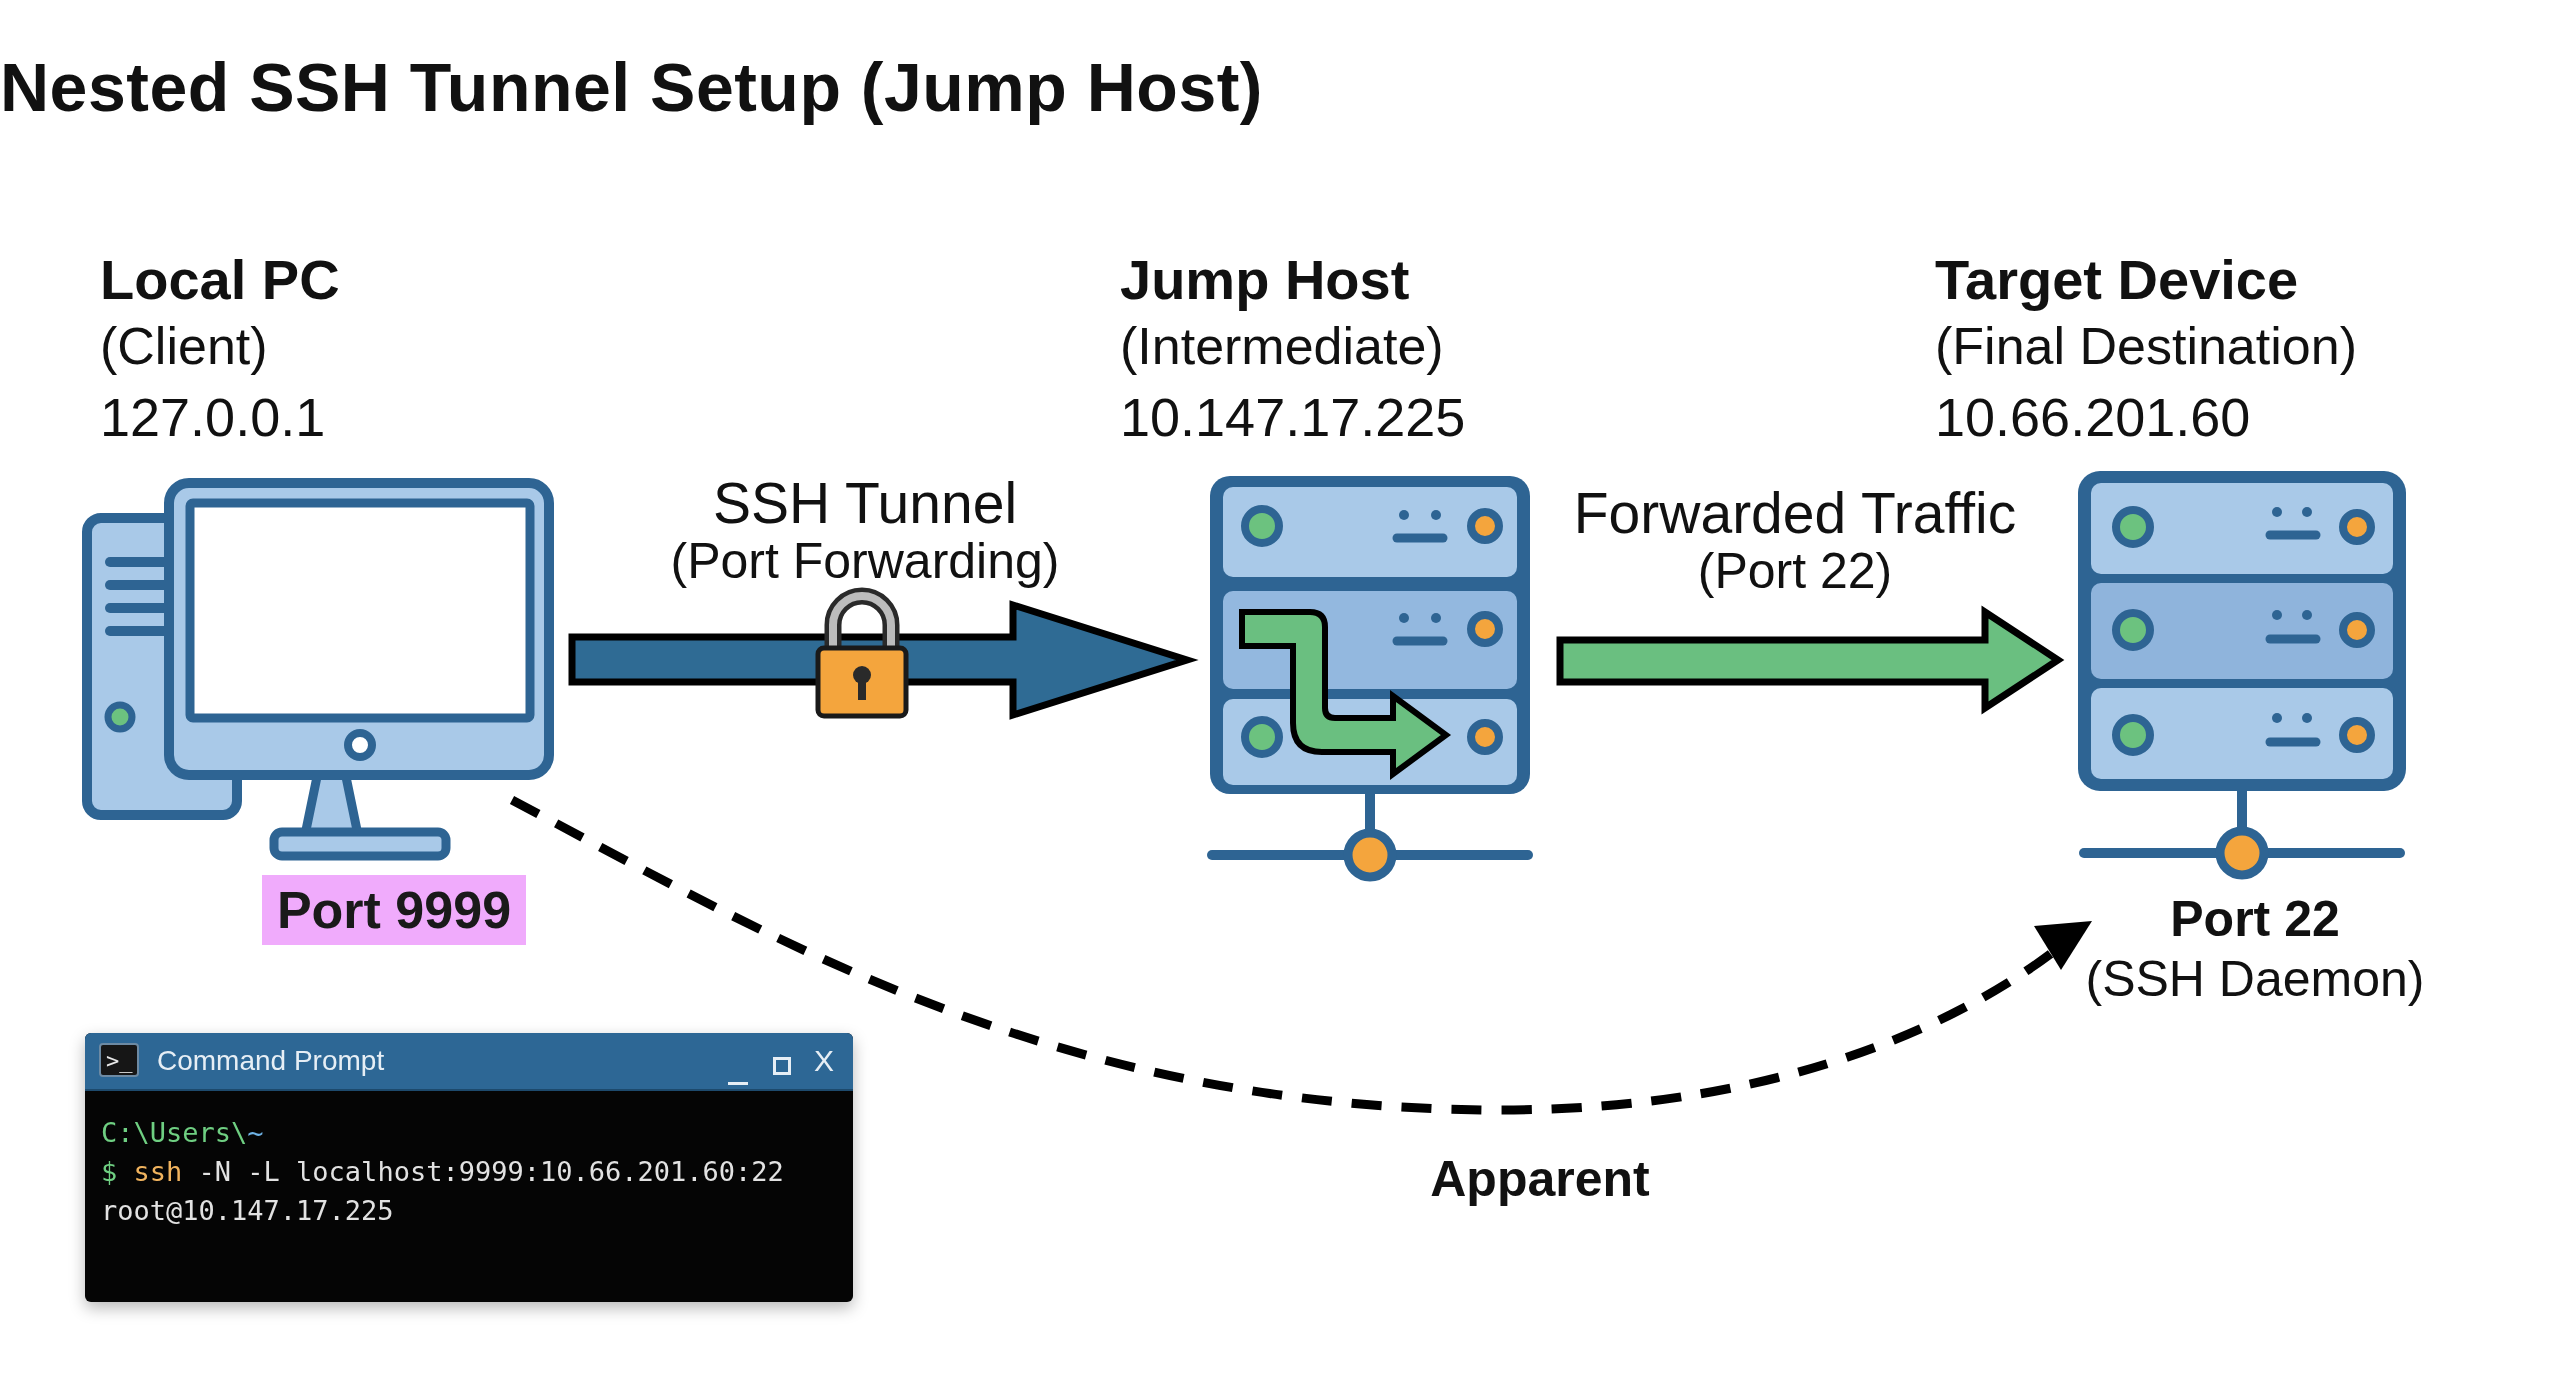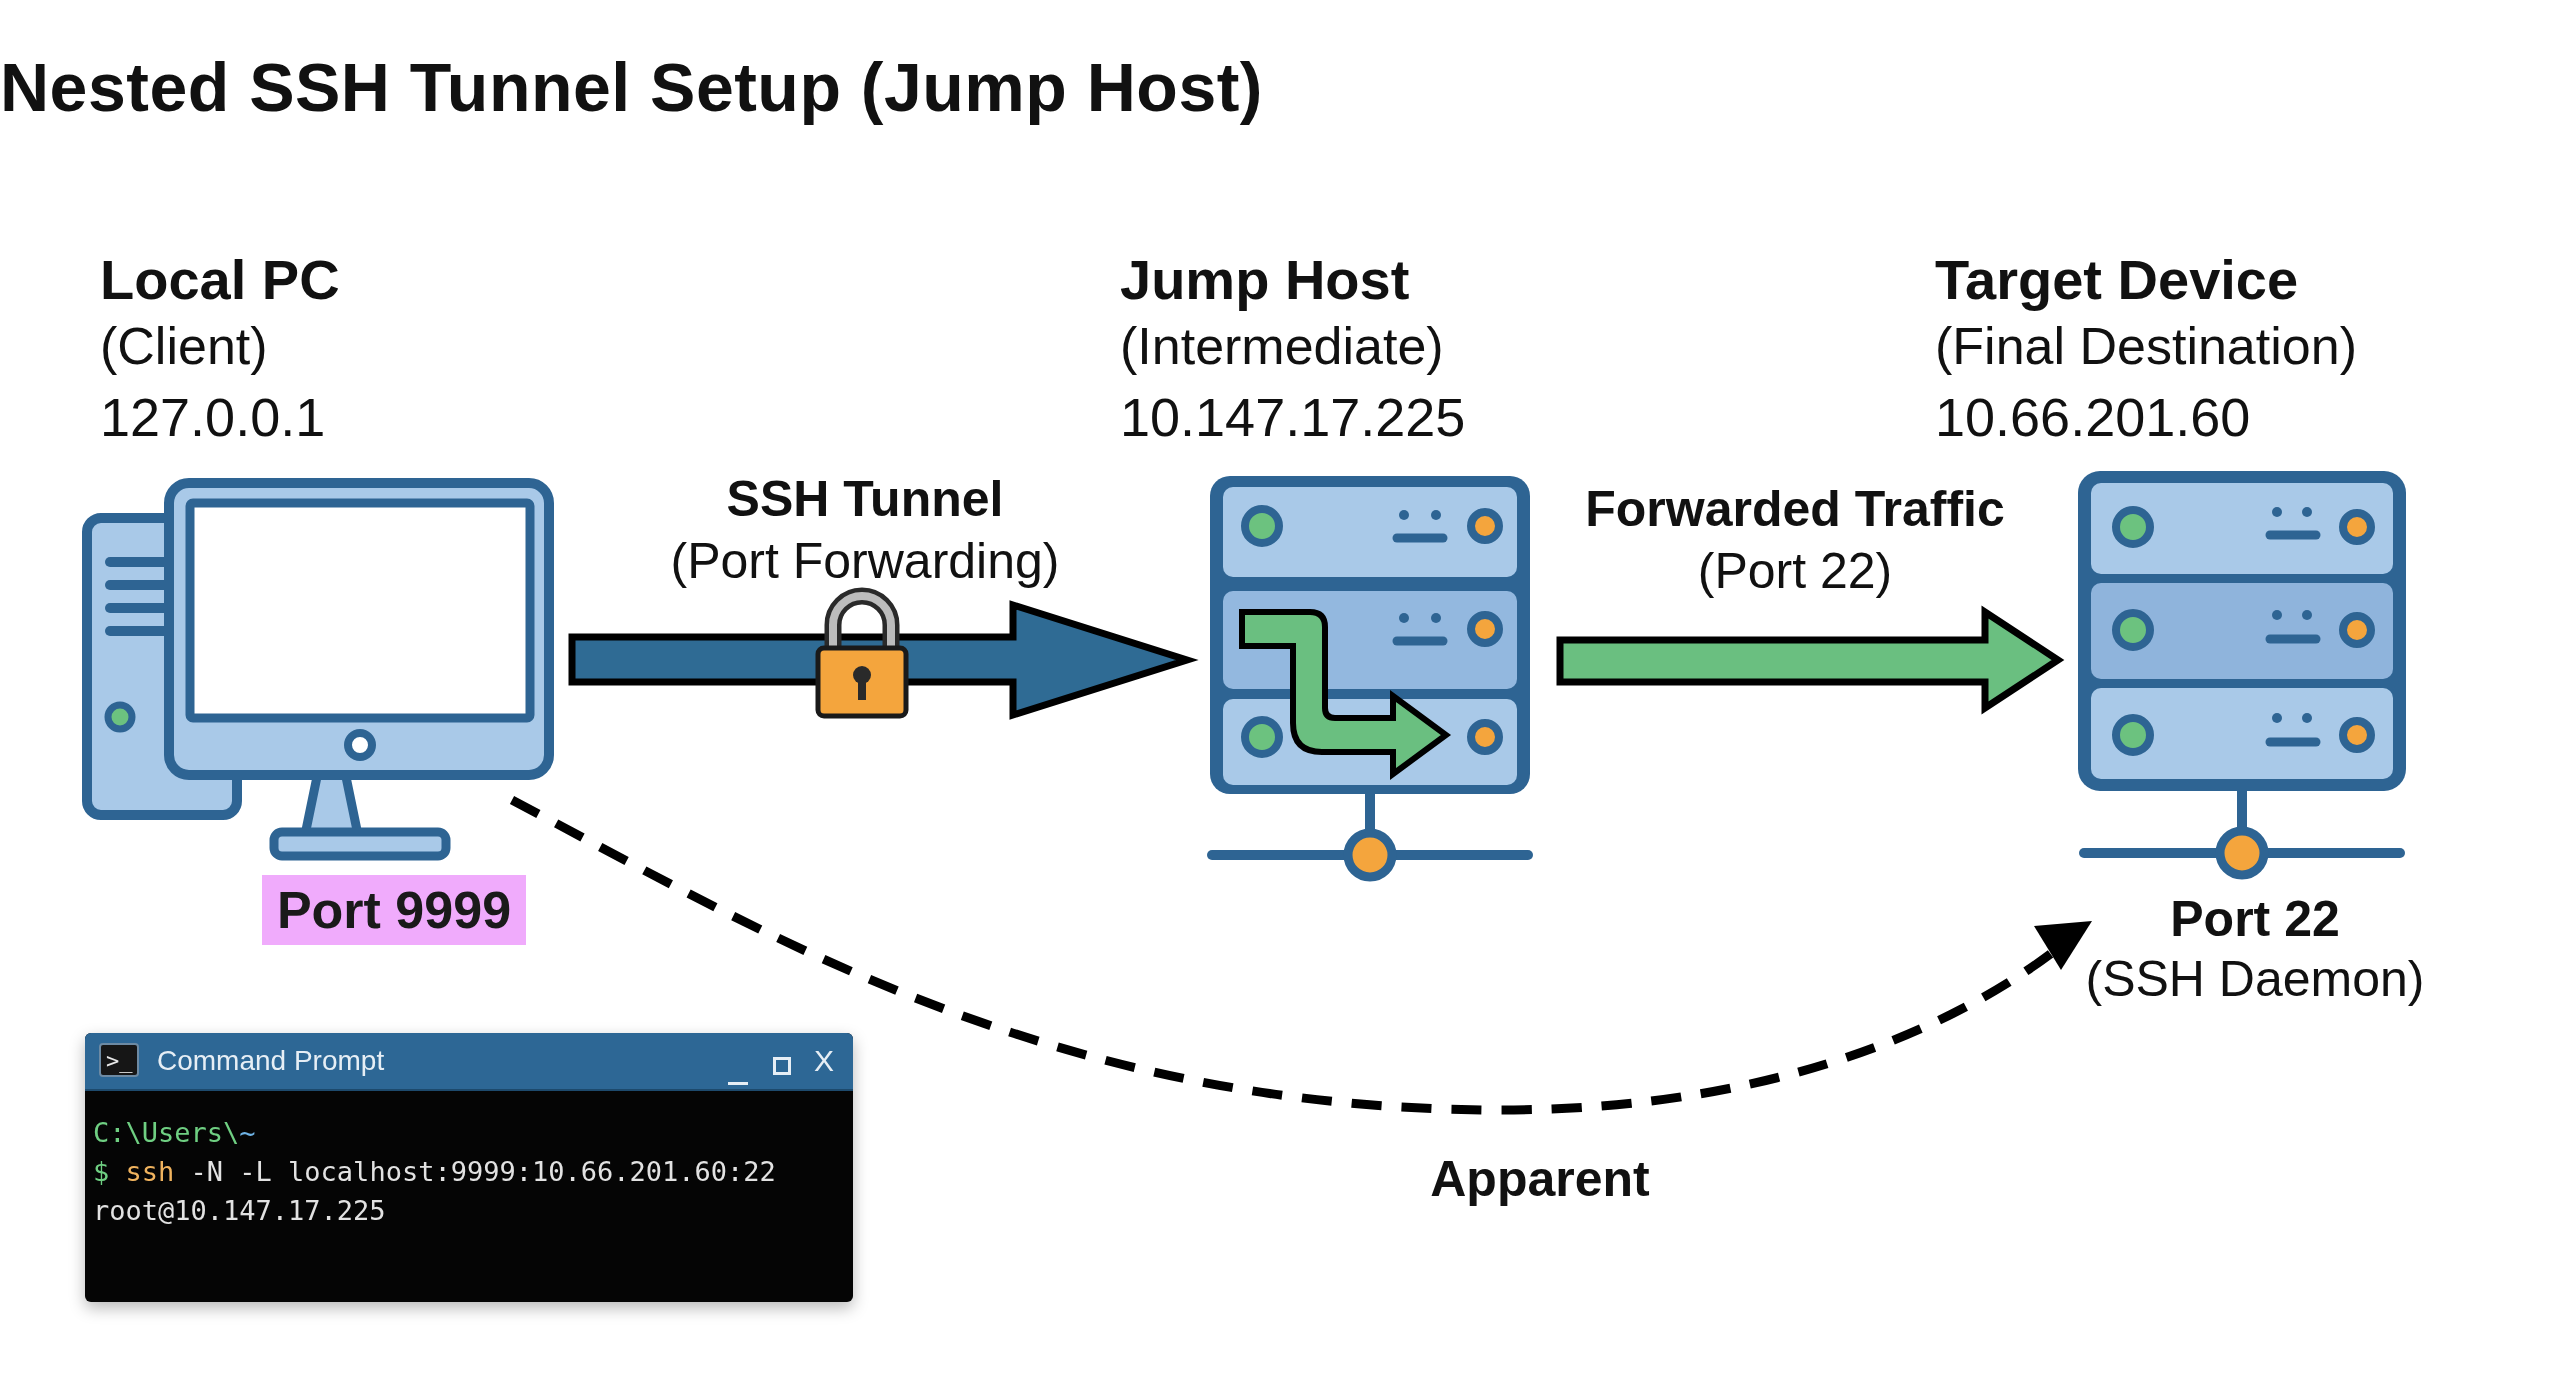--- a/index.html
+++ b/index.html
@@ -12,21 +12,21 @@
   .abs { position: absolute; }
   .title {
     left: 0; width: 2560px; top: 48px; text-align: left;
     font-size: 68px; font-weight: bold; letter-spacing: 0.5px;
   }
   .node-label { line-height: 1; }
   .node-label .name { font-size: 56px; font-weight: bold; display: block; height: 68px; }
   .node-label .role { font-size: 52px; display: block; height: 70px; }
   .node-label .ip { font-size: 54px; display: block; }
   .edge-label { text-align: center; }
-  .edge-label .l1 { font-size: 50px; font-weight: bold; display: block; height: 62px; }
+  .edge-label .l1 { font-size: 57px; font-weight: normal; display: block; height: 62px; }
   .edge-label .l2 { font-size: 50px; display: block; }
   .port-badge {
     left: 262px; top: 875px; width: 264px; height: 70px;
     background: #f0abfc; text-align: center; line-height: 70px;
     font-size: 52px; font-weight: bold; color: #1a1a1a;
   }
   .port22 { text-align: center; }
   .port22 .l1 { font-size: 50px; font-weight: bold; display: block; height: 60px; }
   .port22 .l2 { font-size: 50px; display: block; }
   .apparent { text-align: center; }
@@ -57,21 +57,21 @@
   .term-ctl {
     position: absolute; top: 0; line-height: 56px; color: #e6eef5;
     font-size: 30px; text-align: center; width: 34px; cursor: pointer;
   }
   .term-min { left: 636px; }
   .term-max { left: 680px; }
   .term-close { left: 722px; }
   .min-glyph { display: inline-block; width: 20px; height: 3px; background: #e6eef5; vertical-align: -14px; }
   .max-glyph { display: inline-block; width: 18px; height: 18px; border: 3px solid #e6eef5; vertical-align: -4px; box-sizing: border-box; }
   .term-body {
-    padding: 22px 0 0 8px;
+    padding: 22px 0 0 16px;
     font-family: "DejaVu Sans Mono", "Liberation Mono", monospace;
     font-size: 27px; line-height: 39px; color: #e2e2e2; white-space: pre;
   }
   .c-green { color: #6fcf82; }
   .c-blue { color: #6fb3e6; }
   .c-orange { color: #f0b35e; }
   svg { position: absolute; left: 0; top: 0; }
 </style>
 </head>
 <body>

